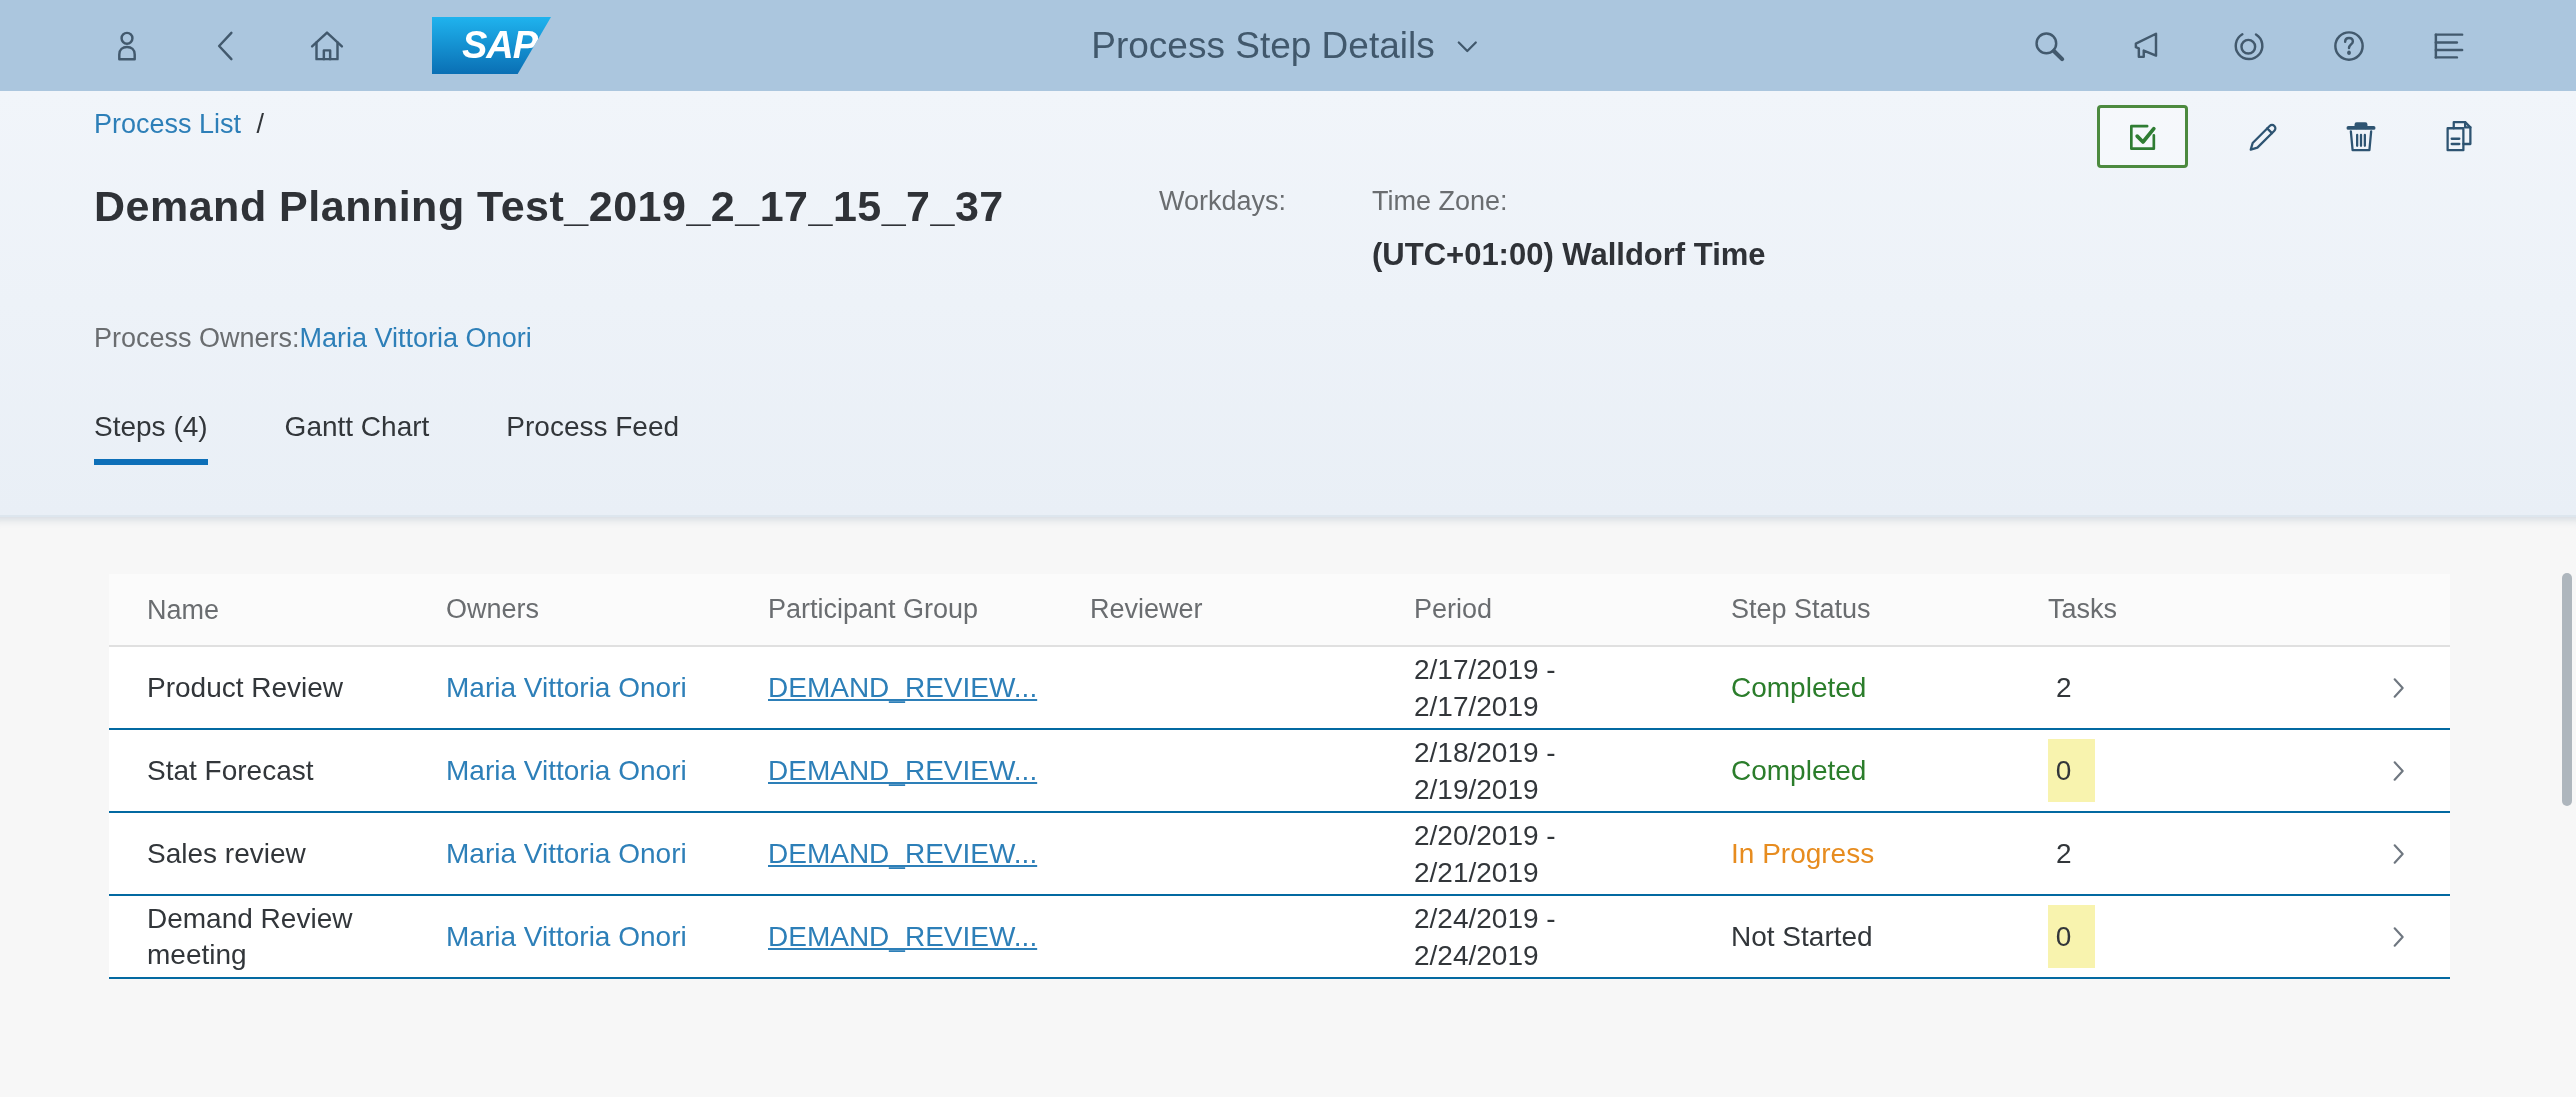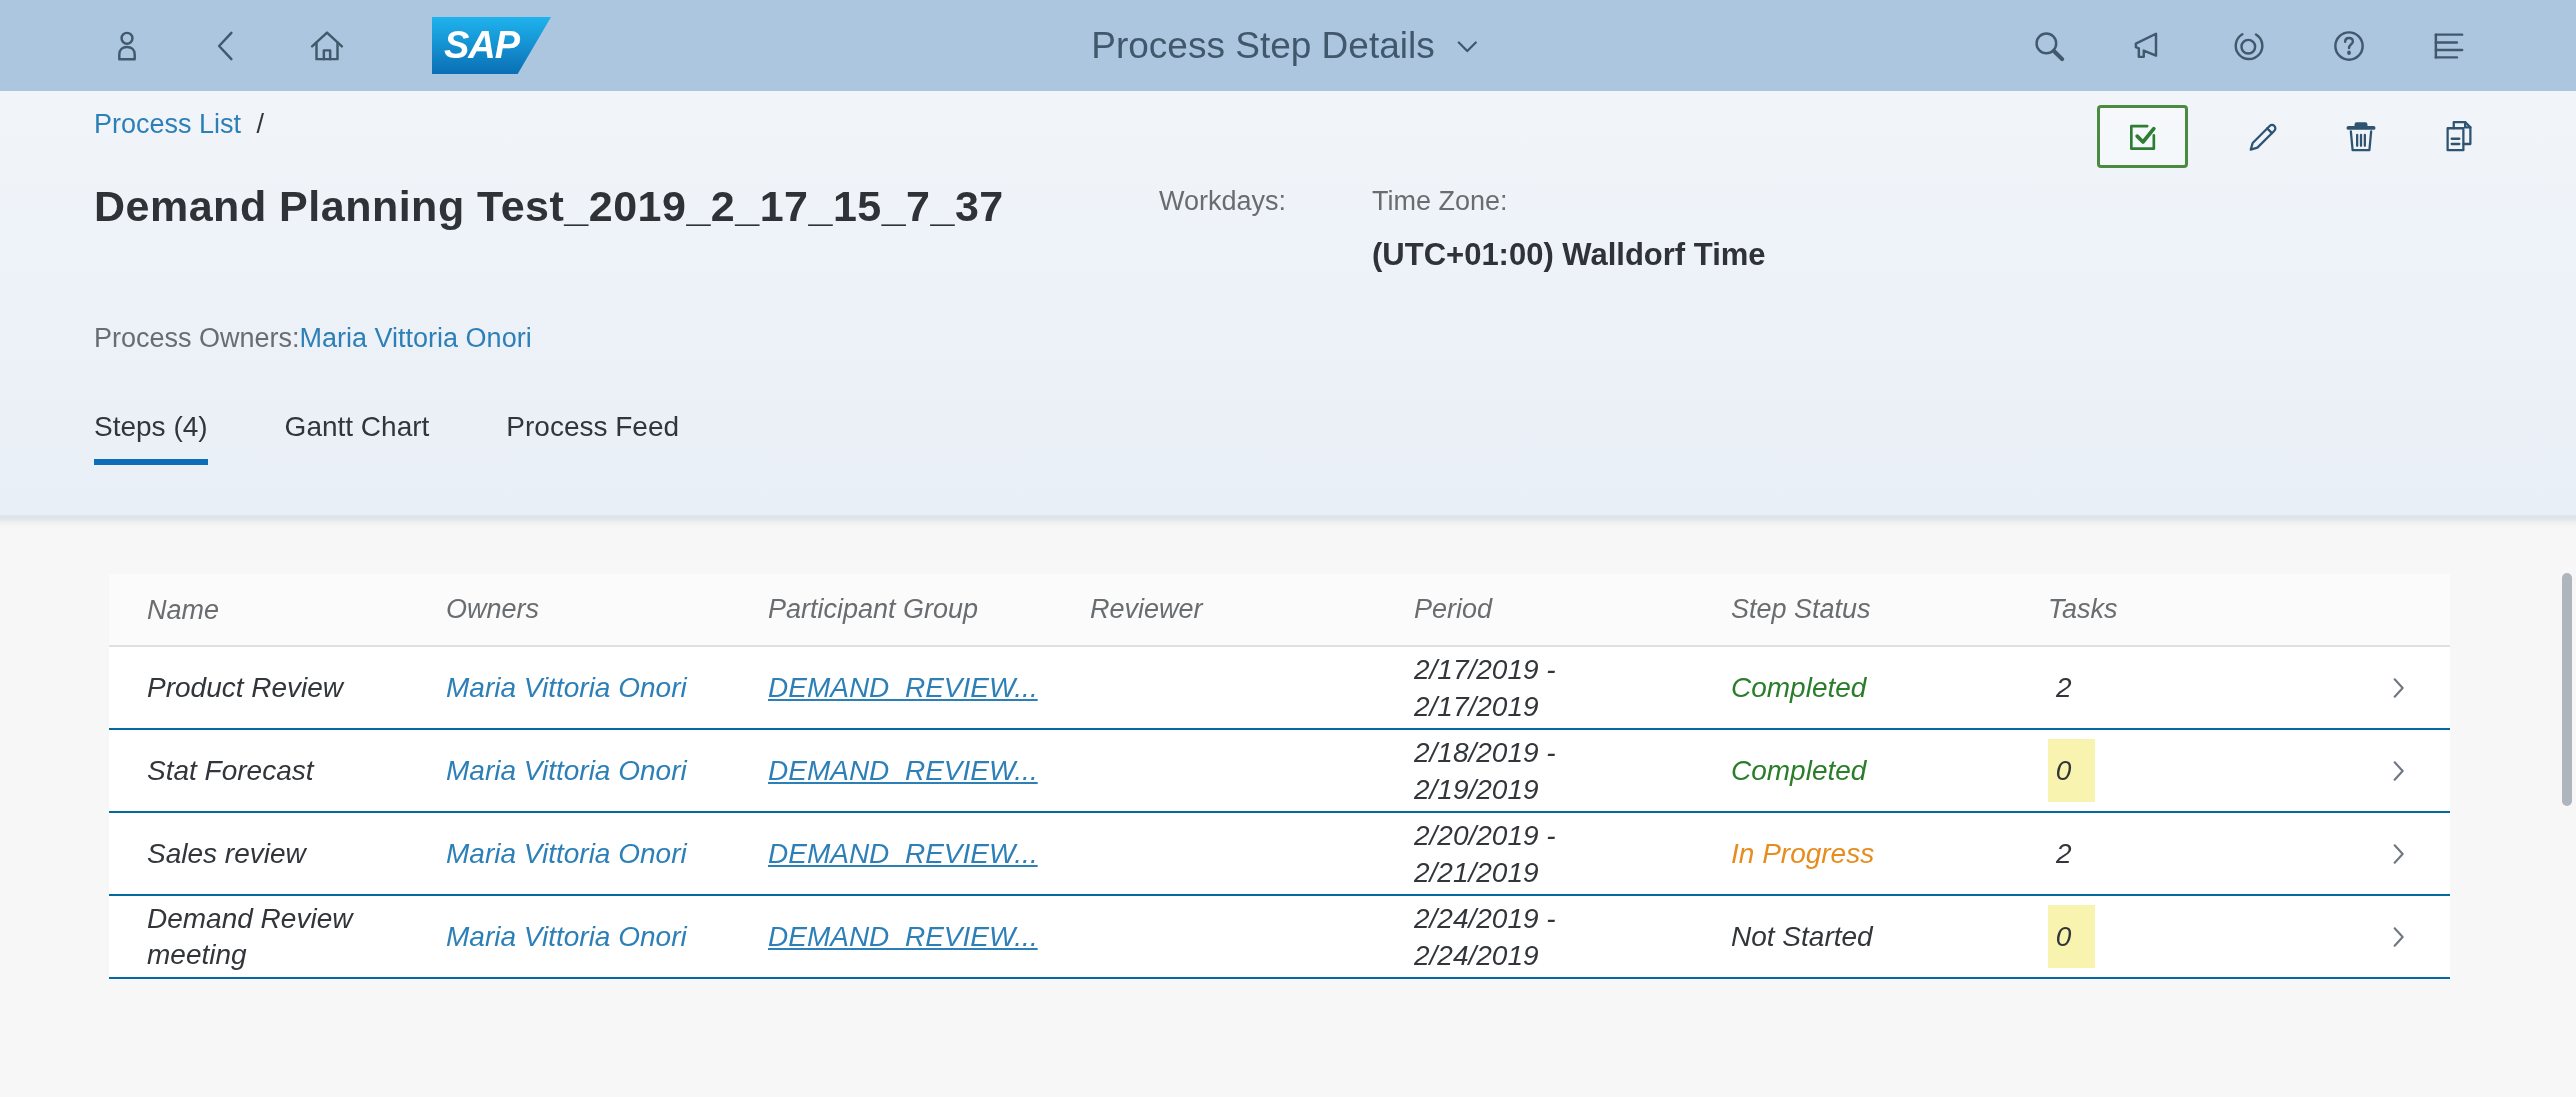--- a/index.html
+++ b/index.html
@@ -23,21 +23,21 @@
   .shell-left, .shell-right { display:flex; align-items:center; gap:54px; }
   .shell-right { margin-left:auto; }
   .shell-icon { width:46px; height:46px; display:flex; align-items:center; justify-content:center; cursor:pointer; }
   .shell-icon svg { width:42px; height:42px; stroke:#42596d; fill:none; stroke-width:1.4; stroke-linecap:round; stroke-linejoin:round; }
   .sap-logo {
     width:119px; height:57px;
     margin-left:28px;
     background:linear-gradient(#1fb3ee,#0a6fb4);
     clip-path:polygon(0 0, 100% 0, 72% 100%, 0 100%);
     display:flex; align-items:center;
-    padding-left:12px;
+    padding-left:30px;
     cursor:pointer;
   }
   .sap-logo span { color:#fff; font-size:38px; font-weight:bold; font-style:italic; letter-spacing:-1px; }
   .shell-title {
     position:absolute; left:50%; top:50%;
     transform:translate(-50%,-50%);
     display:flex; align-items:center; gap:16px;
     color:#41586c; font-size:37px; cursor:pointer; white-space:nowrap;
   }
   .shell-title svg { width:34px; height:34px; stroke:#41586c; fill:none; stroke-width:1.6; stroke-linecap:round; stroke-linejoin:round; }
@@ -83,21 +83,20 @@
   .content {
     background:#f7f7f7;
     border-top:2px solid #dde6ee;
     box-shadow: inset 0 12px 10px -10px rgba(70,100,130,0.22);
     height:583px;
     position:relative;
   }
   .steps-table {
     margin:57px 126px 0 109px;
     background:#f9a8d4;
-    font-style:italic;
   }
   .trow {
     display:grid;
     grid-template-columns:337px 322px 322px 324px 317px 317px 297px 1fr;
     align-items:center;
   }
   .thead {
     height:73px;
     background:#fbfbfb;
     border-bottom:2px solid #e0e0e0;

